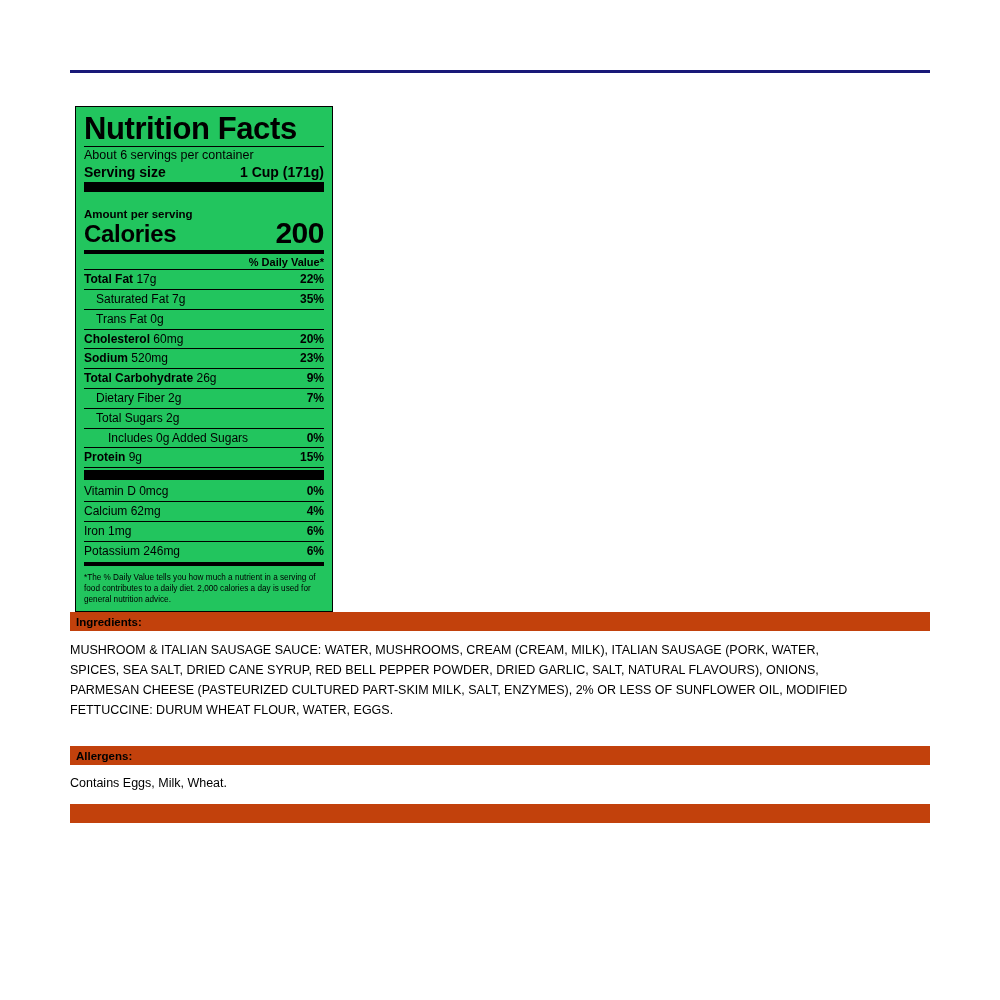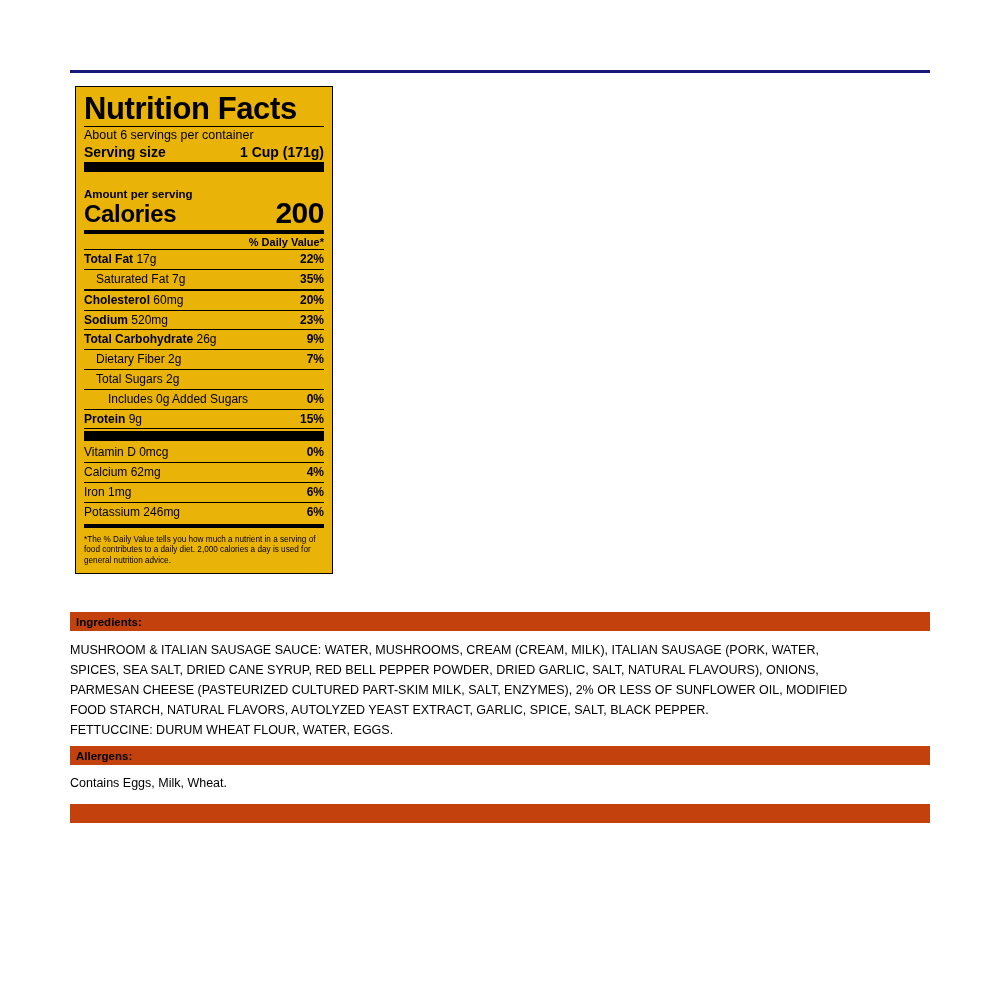--- a/index.html
+++ b/index.html
@@ -29,24 +29,24 @@
     top: 70px;
     width: 860px;
     height: 3px;
     background: #181878;
   }
 
   
   .nf-panel {
     position: absolute;
     left: 75px;
-    top: 86px;
+    top: 106px;
     width: 258px;
     border: 1px solid #000;
-    background: #eab308;
+    background: #22c55e;
     padding: 4px 8px 6px 8px;
     box-sizing: border-box;
     font-family: "Liberation Sans", sans-serif;
   }
   .nf-title {
     font-size: 31px;
     font-weight: bold;
     line-height: 1.02;
     letter-spacing: -0.4px;
     margin: 2px 0 1px 0;
@@ -167,20 +167,24 @@
         <div class="nf-row">
           <span class="lbl"><b>Total Fat</b> 17g</span>
           <span class="dv">22%</span>
         </div>
         <div class="rule-hair"></div>
         <div class="nf-row indent1">
           <span class="lbl">Saturated Fat 7g</span>
           <span class="dv">35%</span>
         </div>
         <div class="rule-hair"></div>
+        <div class="nf-row indent1">
+          <span class="lbl">Trans Fat 0g</span>
+          <span class="dv"></span>
+        </div>
         <div class="rule-hair"></div>
         <div class="nf-row">
           <span class="lbl"><b>Cholesterol</b> 60mg</span>
           <span class="dv">20%</span>
         </div>
         <div class="rule-hair"></div>
         <div class="nf-row">
           <span class="lbl"><b>Sodium</b> 520mg</span>
           <span class="dv">23%</span>
         </div>
@@ -240,21 +244,20 @@
     <div class="nf-footnote">*The % Daily Value tells you how much a nutrient in a serving of food contributes to a daily diet. 2,000 calories a day is used for general nutrition advice.</div>
   </div>
 
   <div class="section-bar" style="top:612px;">
     <span>Ingredients:</span>
   </div>
   <div class="body-text" style="top:640px;" id="ingredients-body">
       <p>MUSHROOM &amp; ITALIAN SAUSAGE SAUCE: WATER, MUSHROOMS, CREAM (CREAM, MILK), ITALIAN SAUSAGE (PORK, WATER,</p>
       <p>SPICES, SEA SALT, DRIED CANE SYRUP, RED BELL PEPPER POWDER, DRIED GARLIC, SALT, NATURAL FLAVOURS), ONIONS,</p>
       <p>PARMESAN CHEESE (PASTEURIZED CULTURED PART-SKIM MILK, SALT, ENZYMES), 2% OR LESS OF SUNFLOWER OIL, MODIFIED</p>
-      <p>FOOD STARCH, NATURAL FLAVORS, AUTOLYZED YEAST EXTRACT, GARLIC, SPICE, SALT, BLACK PEPPER.</p>
       <p>FETTUCCINE: DURUM WHEAT FLOUR, WATER, EGGS.</p>
     </div>
 
   <div class="section-bar" style="top:746px;">
     <span>Allergens:</span>
   </div>
   <div class="body-text" style="top:773px;">
     <p>Contains Eggs, Milk, Wheat.</p>
   </div>
 

